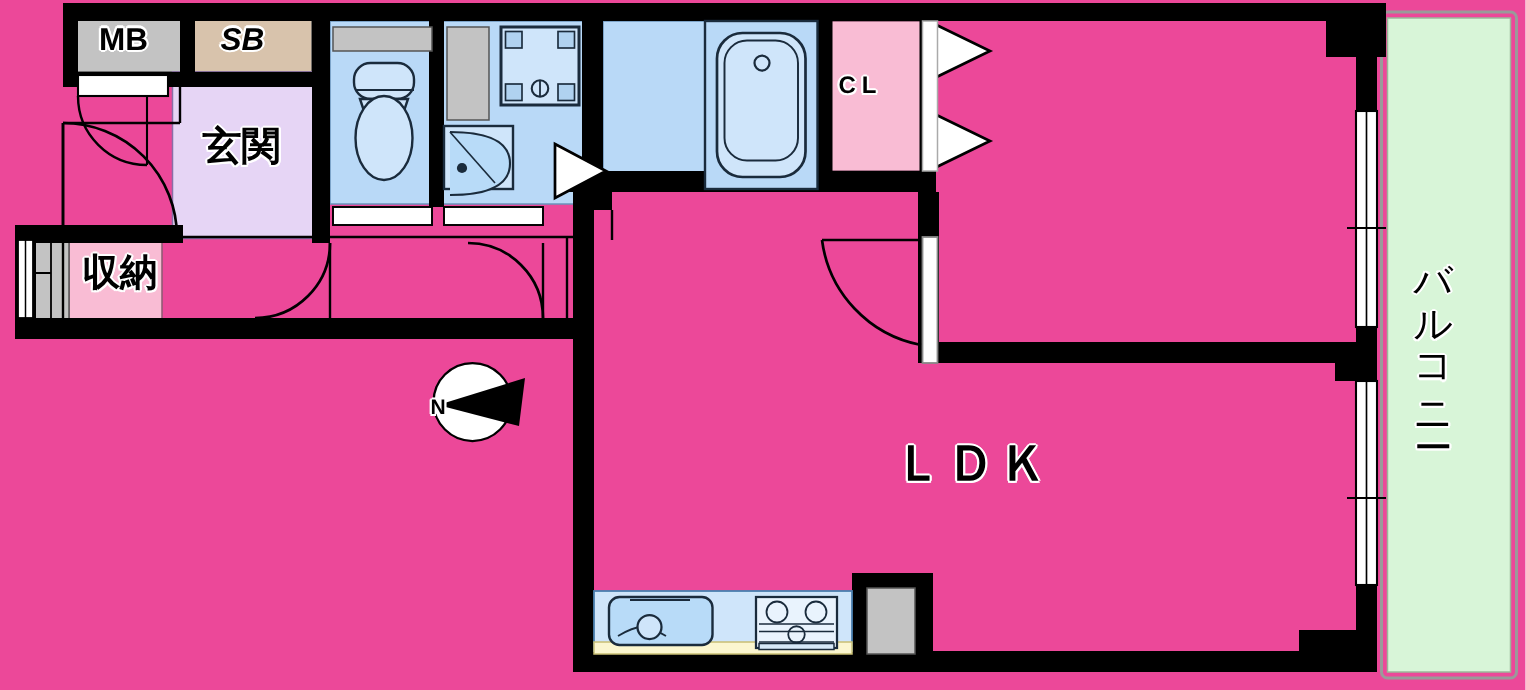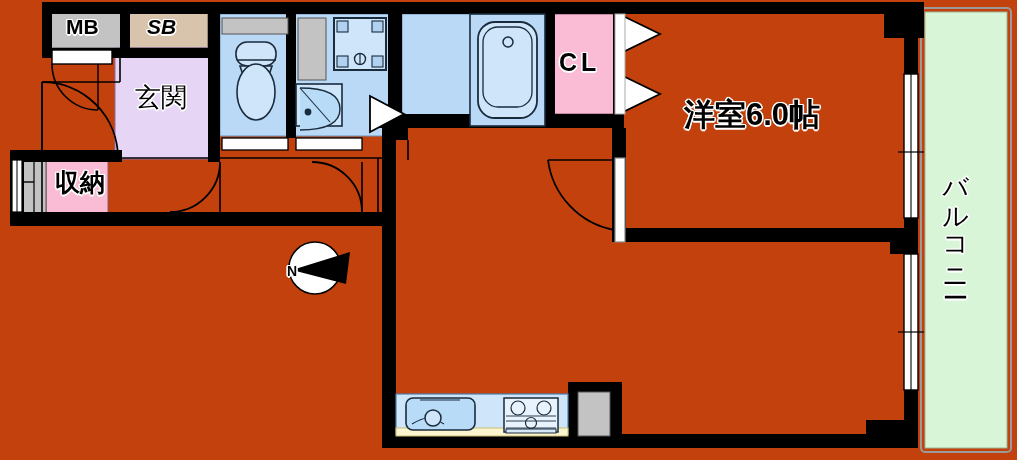--- a/index.html
+++ b/index.html
@@ -1,17 +1,17 @@
 <!DOCTYPE html>
 <html><head>
 <meta charset="utf-8">
 <style>
   html,body{margin:0;padding:0;background:#ffffff;}
   body{font-family:"Liberation Sans","DejaVu Sans",sans-serif;}
-  #plan{position:relative;width:1017px;height:460px;background:#c2410c;overflow:hidden;}
+  #plan{position:relative;width:1017px;height:460px;background:#ec4899;overflow:hidden;}
   #plan svg{position:absolute;left:0;top:0;}
   .lbl{position:absolute;font-family:"Liberation Sans","DejaVu Sans",sans-serif;color:#000;
        white-space:nowrap;line-height:1;
        text-shadow:1.5px 0 #fff,-1.5px 0 #fff,0 1.5px #fff,0 -1.5px #fff,
                    1px 1px #fff,-1px -1px #fff,1px -1px #fff,-1px 1px #fff;}
   .vert{writing-mode:vertical-rl;text-orientation:upright;letter-spacing:2px;}
 </style>
 </head>
 <body>
 
@@ -225,26 +225,26 @@
     <circle cx="315" cy="268" r="26" fill="#fff" stroke="#000" stroke-width="1.5"></circle>
     <path d="M292 270 L350 252 L346 284 Z" fill="#000"></path>
   </g>
 
 </svg>
 
 <div class="lbl" style="left:66px;top:16px;font-size:21px;font-weight:600;">MB</div>
 
 <div class="lbl" style="left:147px;top:16px;font-size:21px;font-weight:600;font-style:italic;">SB</div>
 
-<div class="lbl" style="left:135px;top:84px;font-size:26px;font-weight:400;">玄関</div>
+<div class="lbl" style="left:135px;top:84px;font-size:26px;font-weight:700;">玄関</div>
 
 <div class="lbl" style="left:55px;top:170px;font-size:25px;font-weight:600;">収納</div>
 
-<div class="lbl" style="left:559px;top:50px;font-size:25px;font-weight:600;letter-spacing:4px;">CL</div>
-
-<div class="lbl" style="left:684px;top:99px;font-size:31px;font-weight:600;">洋室6.0帖</div>
-
+<div class="lbl" style="left:559px;top:50px;font-size:16px;font-weight:600;letter-spacing:4px;">CL</div>
+
+
+<div class="lbl" style="left:596px;top:292px;font-size:33px;font-weight:600;letter-spacing:2px;">ＬＤＫ</div>
 
 <div class="lbl vert" style="left:943px;top:158px;font-size:26px;font-weight:500;">バルコニー</div>
 
 <div class="lbl" style="left:287px;top:264px;font-size:14px;font-weight:700;">N</div>
 
 </div>
 
 </body></html>

